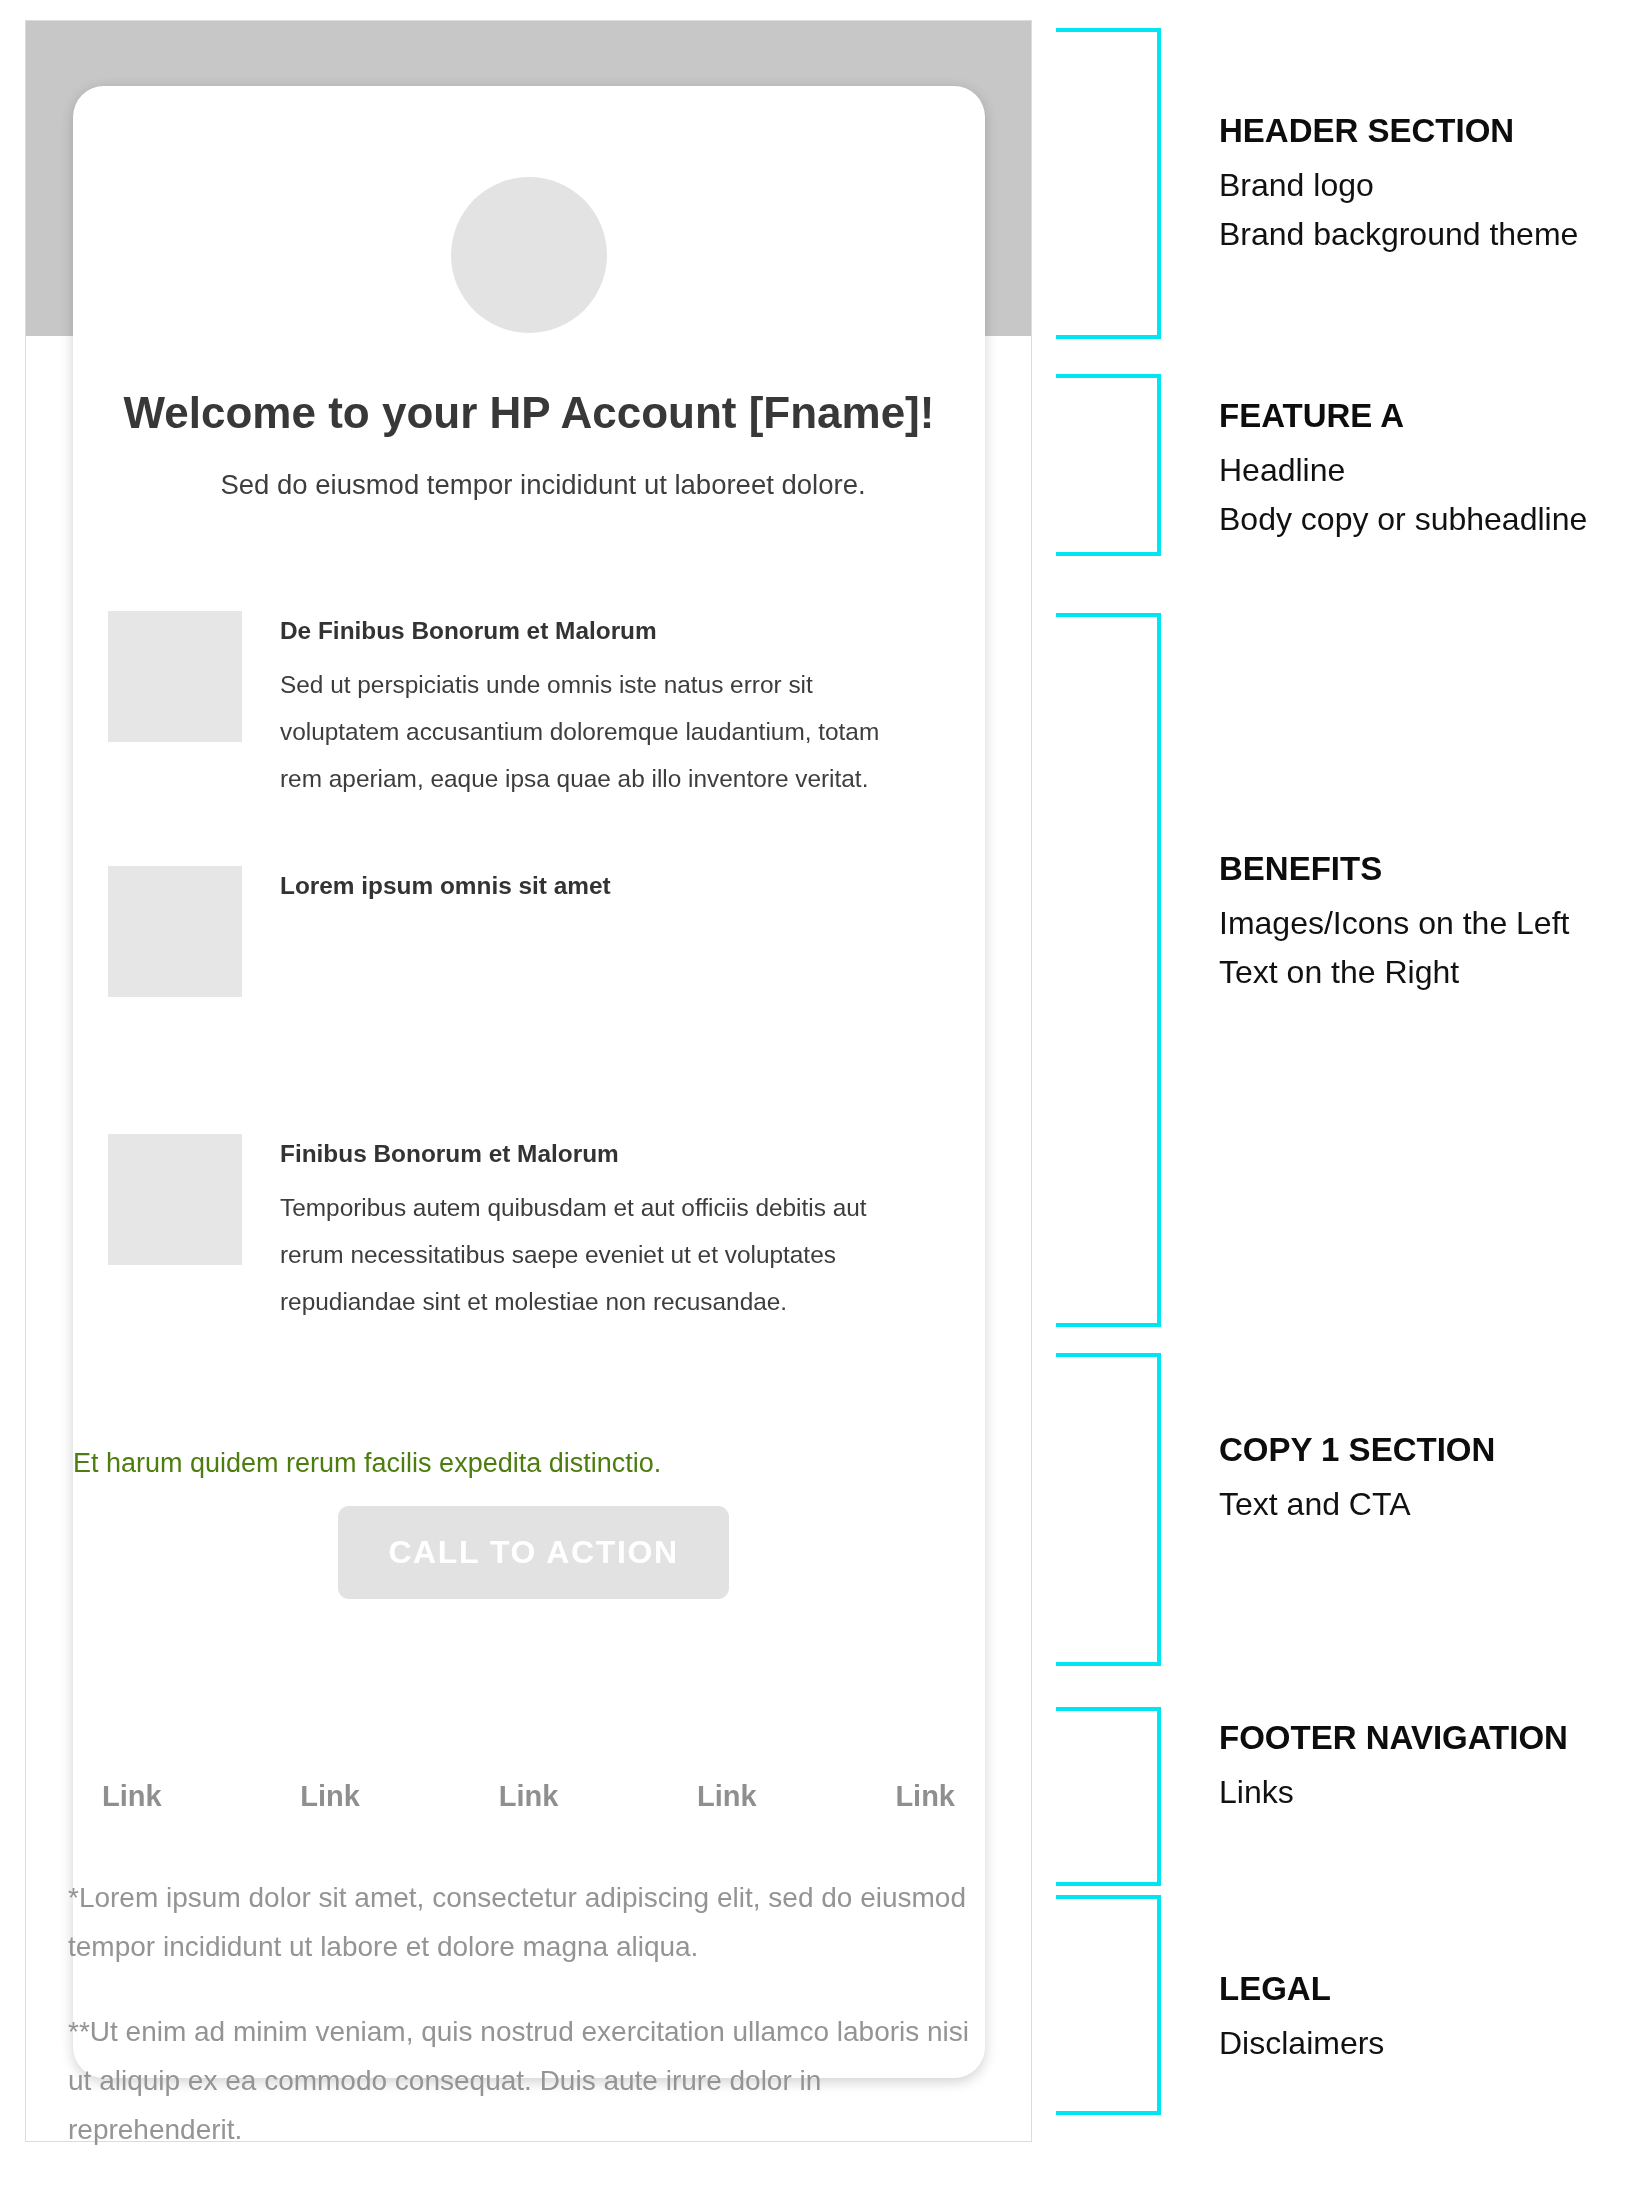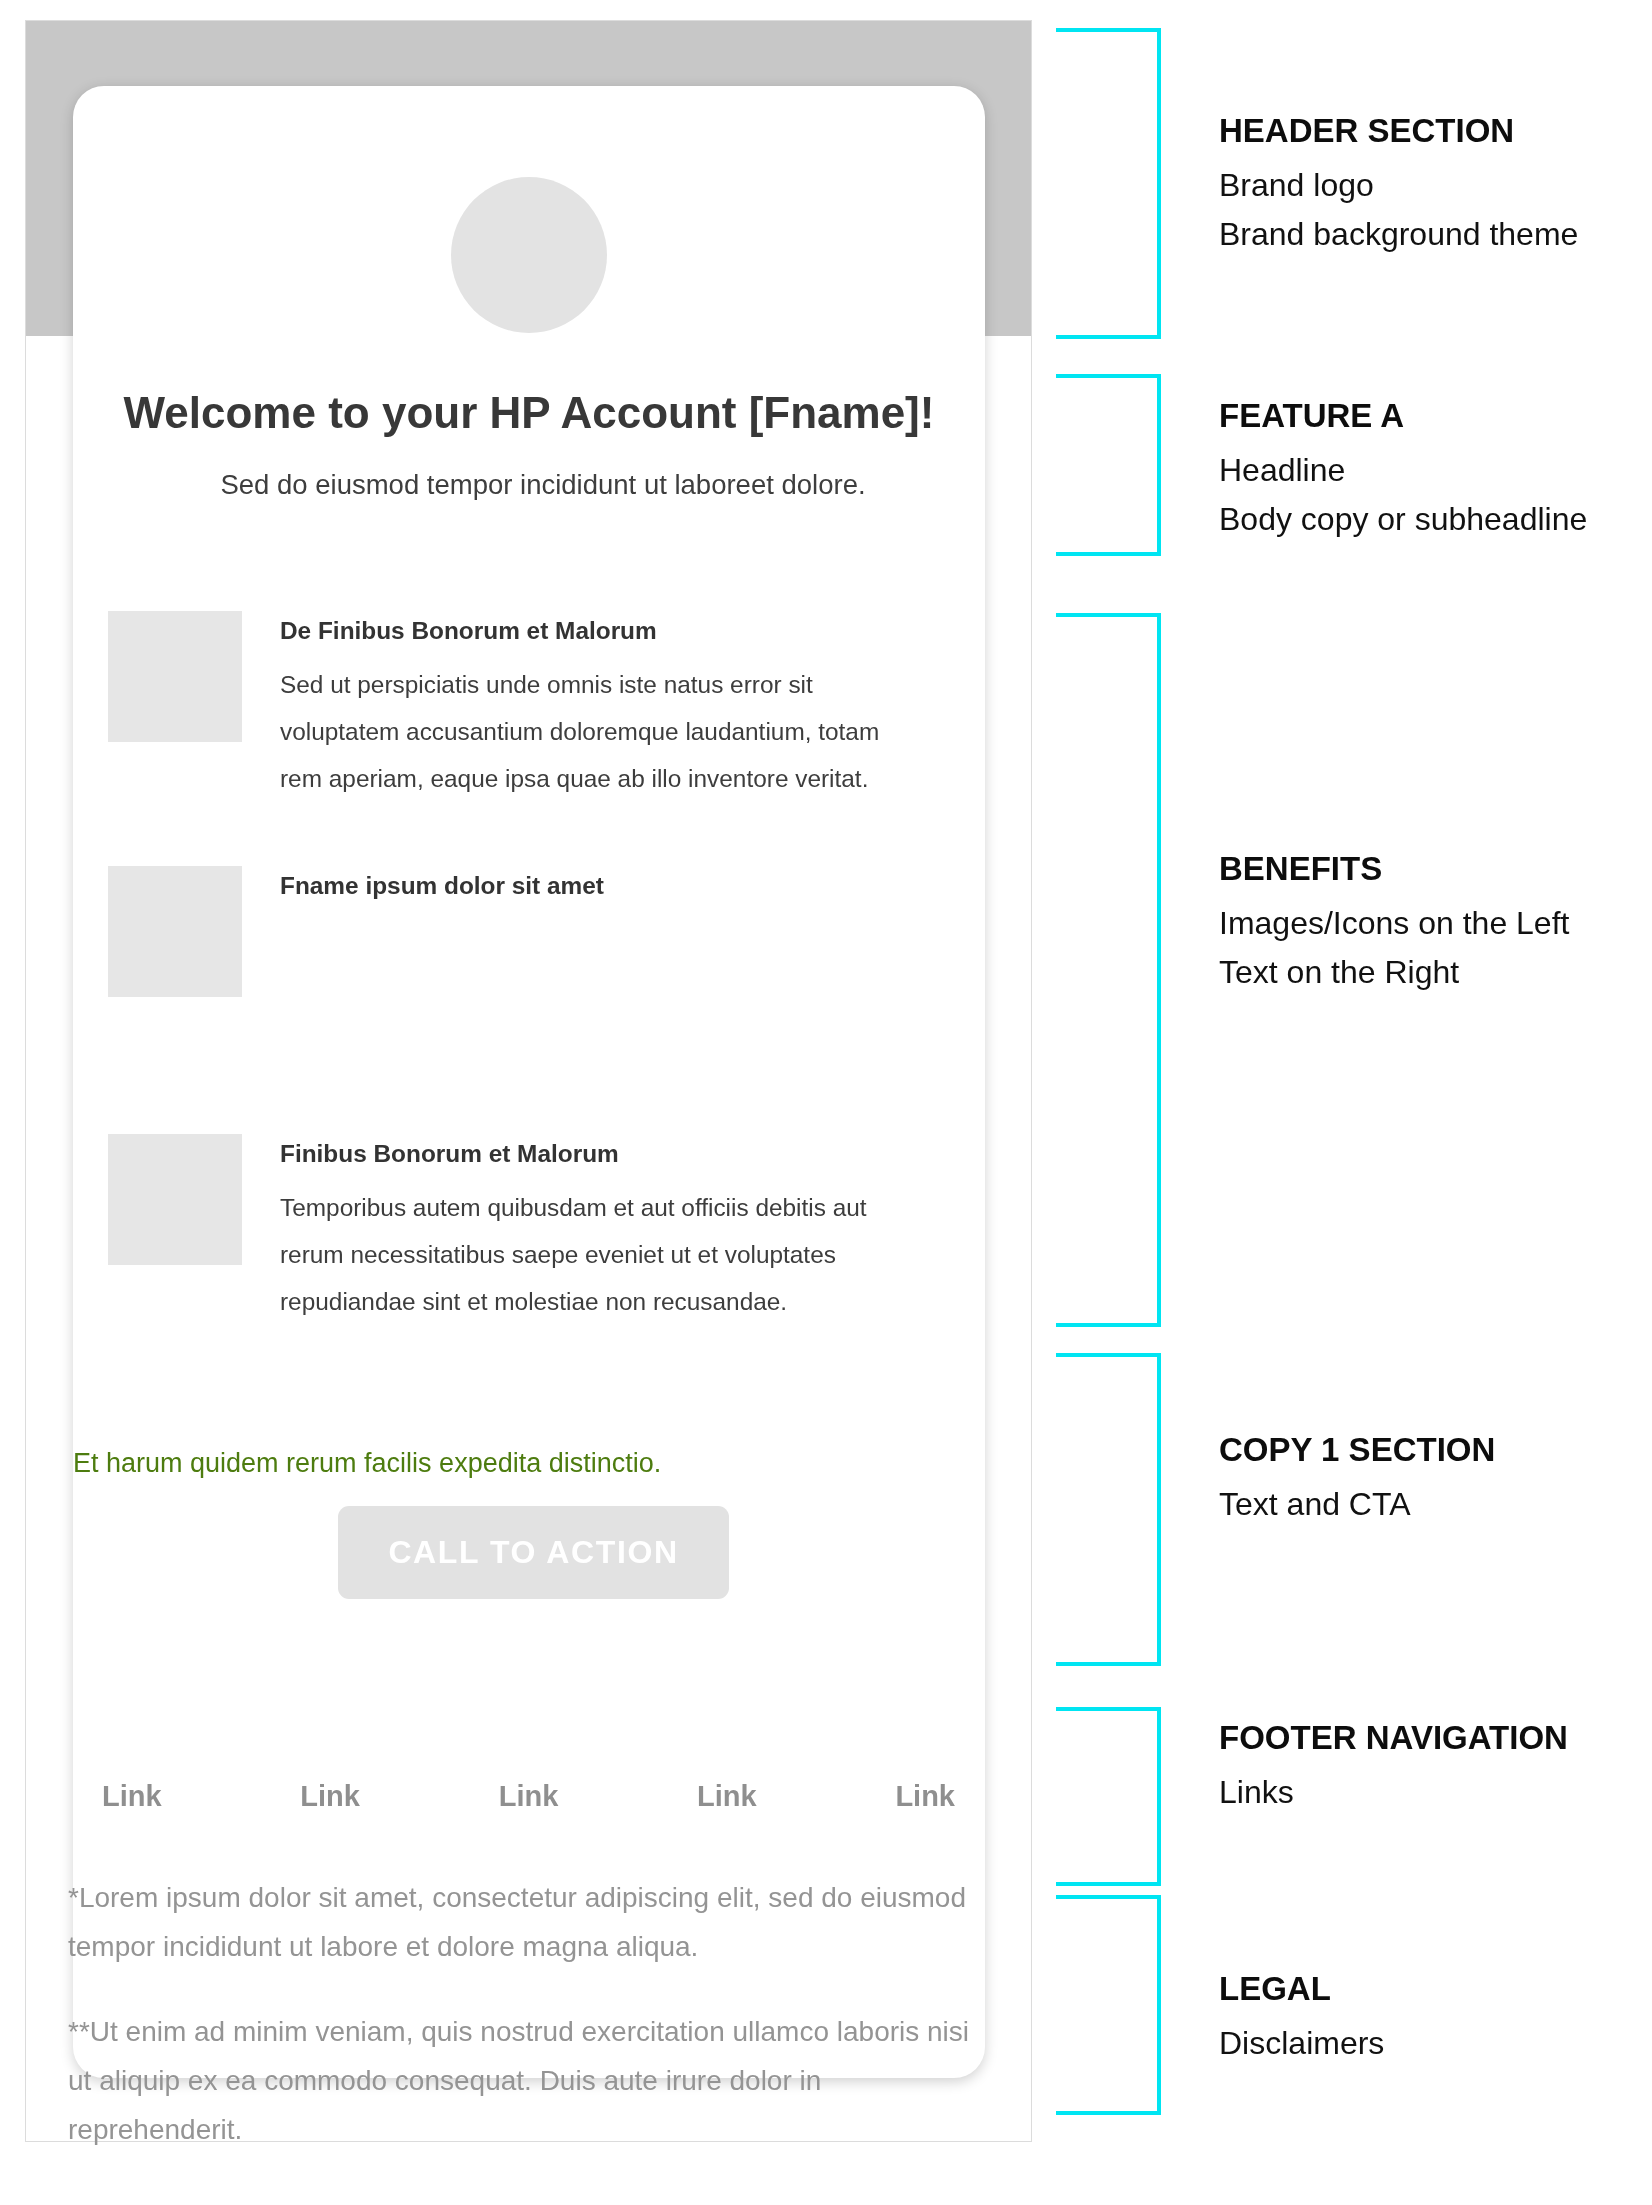--- a/index.html
+++ b/index.html
@@ -120,21 +120,21 @@
       <div class="benefit-img"></div>
       <div class="benefit-text">
         <h3>De Finibus Bonorum et Malorum</h3>
         <p>Sed ut perspiciatis unde omnis iste natus error sit voluptatem accusantium doloremque laudantium, totam rem aperiam, eaque ipsa quae ab illo inventore veritat.</p>
       </div>
     </div>
 
     <div class="benefit benefit-2">
       <div class="benefit-img"></div>
       <div class="benefit-text">
-        <h3>Fname ipsum dolor sit amet</h3>
+        <h3>Lorem ipsum omnis sit amet</h3>
       </div>
     </div>
 
     <div class="benefit benefit-3">
       <div class="benefit-img"></div>
       <div class="benefit-text">
         <h3>Finibus Bonorum et Malorum</h3>
         <p>Temporibus autem quibusdam et aut officiis debitis aut rerum necessitatibus saepe eveniet ut et voluptates repudiandae sint et molestiae non recusandae.</p>
       </div>
     </div>

